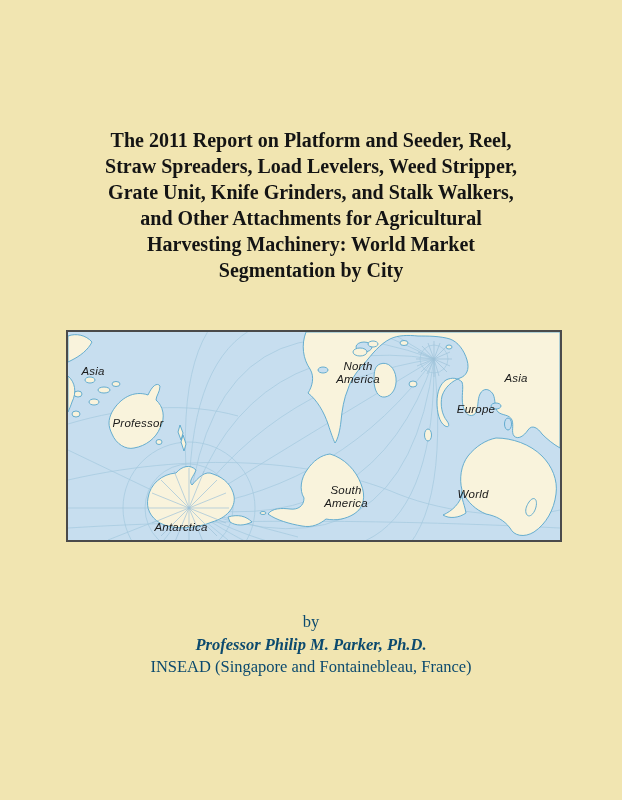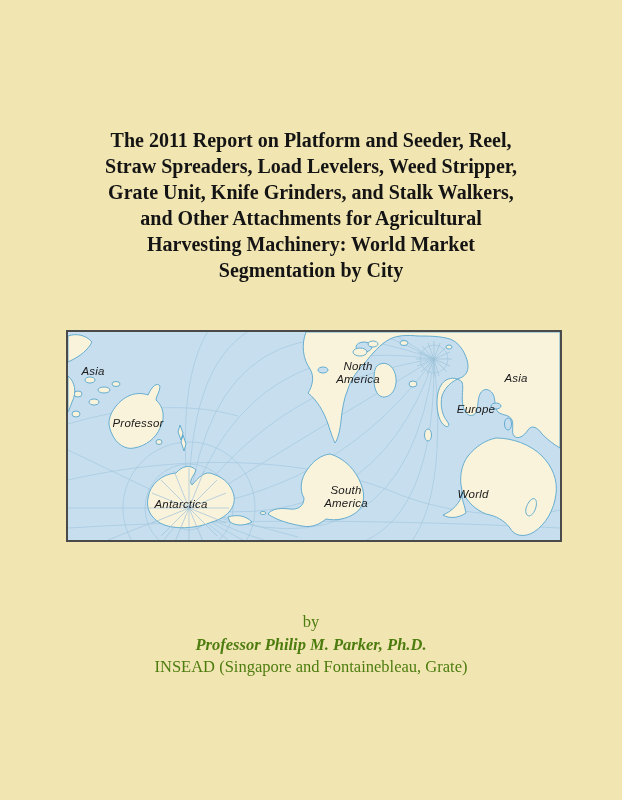--- a/index.html
+++ b/index.html
@@ -20,30 +20,30 @@
   .map-frame svg{display:block;}
   .map-label{
     position:absolute;transform:translate(-50%,-50%);
     font-family:"Liberation Sans", sans-serif;
     font-style:italic;font-size:11.5px;line-height:12.5px;
     color:#1a1a1a;white-space:pre-line;text-align:center;
     letter-spacing:0.2px;
   }
   .lbl-asia-left{left:25px;top:39px;}
   .lbl-australia{left:70px;top:91px;}
-  .lbl-antarctica{left:113px;top:172px;}
+  .lbl-antarctica{left:113px;top:195px;}
   .lbl-north-america{left:290px;top:40px;font-style:italic;}
   .lbl-south-america{left:278px;top:164px;}
   .lbl-europe{left:408px;top:77px;text-align:center;}
   .lbl-asia-right{left:448px;top:46px;}
   .lbl-africa{left:405px;top:162px;}
 
   .byline{
     position:absolute;top:611px;left:0;width:622px;
-    text-align:center;color:#4d7c0f;
+    text-align:center;color:#0c4a6e;
     font-size:16.5px;line-height:22.5px;
   }
   .byline .author{font-weight:bold;font-style:italic;}
 </style>
 </head>
 <body>
 
 <div class="page">
 
   <h1 class="title">The 2011 Report on Platform and Seeder, Reel,
@@ -193,16 +193,16 @@
     <span class="map-label lbl-south-america">South
 America</span>
     <span class="map-label lbl-europe">Europe</span>
     <span class="map-label lbl-asia-right">Asia</span>
     <span class="map-label lbl-africa">World</span>
   </div>
 
   <div class="byline">
     <div>by</div>
     <div class="author">Professor Philip M. Parker, Ph.D.</div>
-    <div>INSEAD (Singapore and Fontainebleau, Grate)</div>
+    <div>INSEAD (Singapore and Fontainebleau, France)</div>
   </div>
 
 </div>
 
 </body></html>

